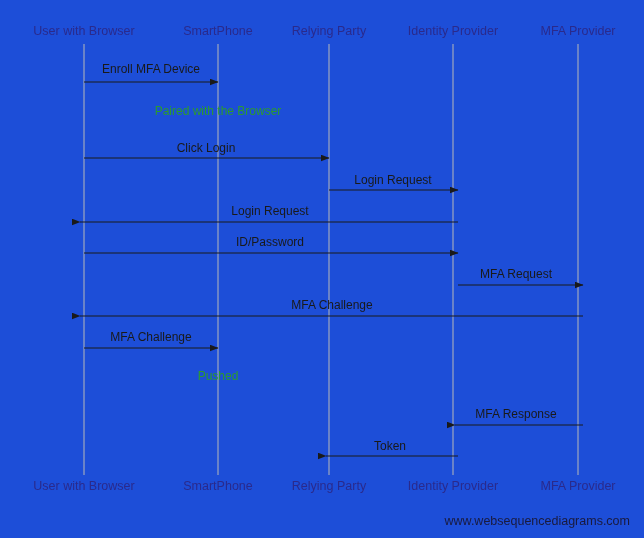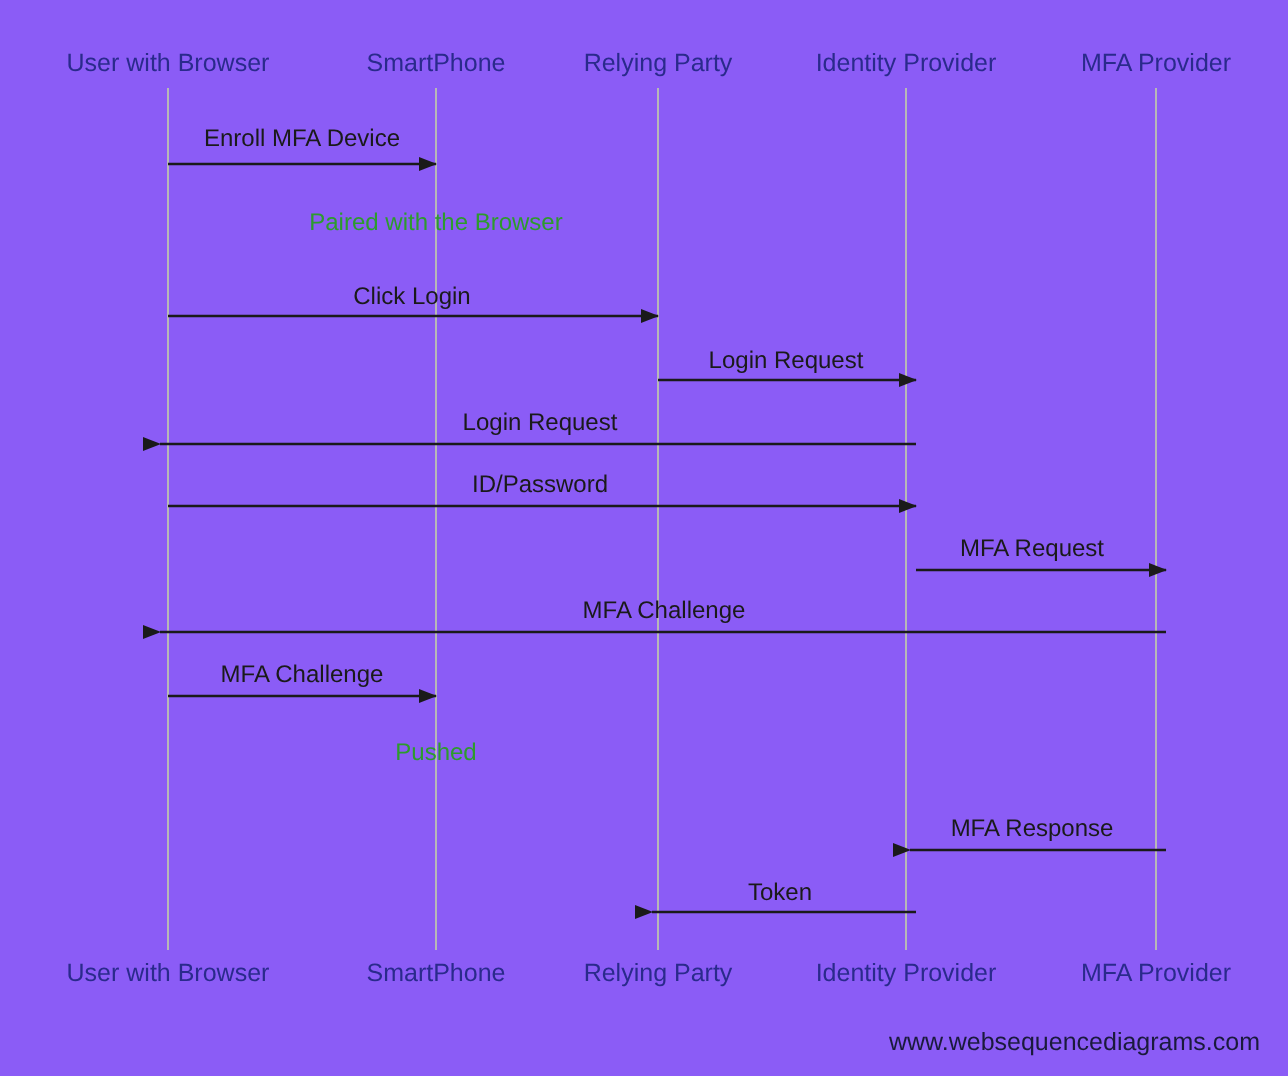--- a/index.html
+++ b/index.html
@@ -11,21 +11,21 @@
   body {
     font-family: "Liberation Sans", sans-serif;
     width: 644px;
     height: 538px;
     overflow: hidden;
   }
   #diagram-root {
     position: relative;
     width: 644px;
     height: 538px;
-    background: #8b5cf6;
+    background: #1d4ed8;
   }
   svg#seq-svg {
     position: absolute;
     top: 0;
     left: 0;
     width: 644px;
     height: 538px;
     display: block;
   }
   .participant-label {

